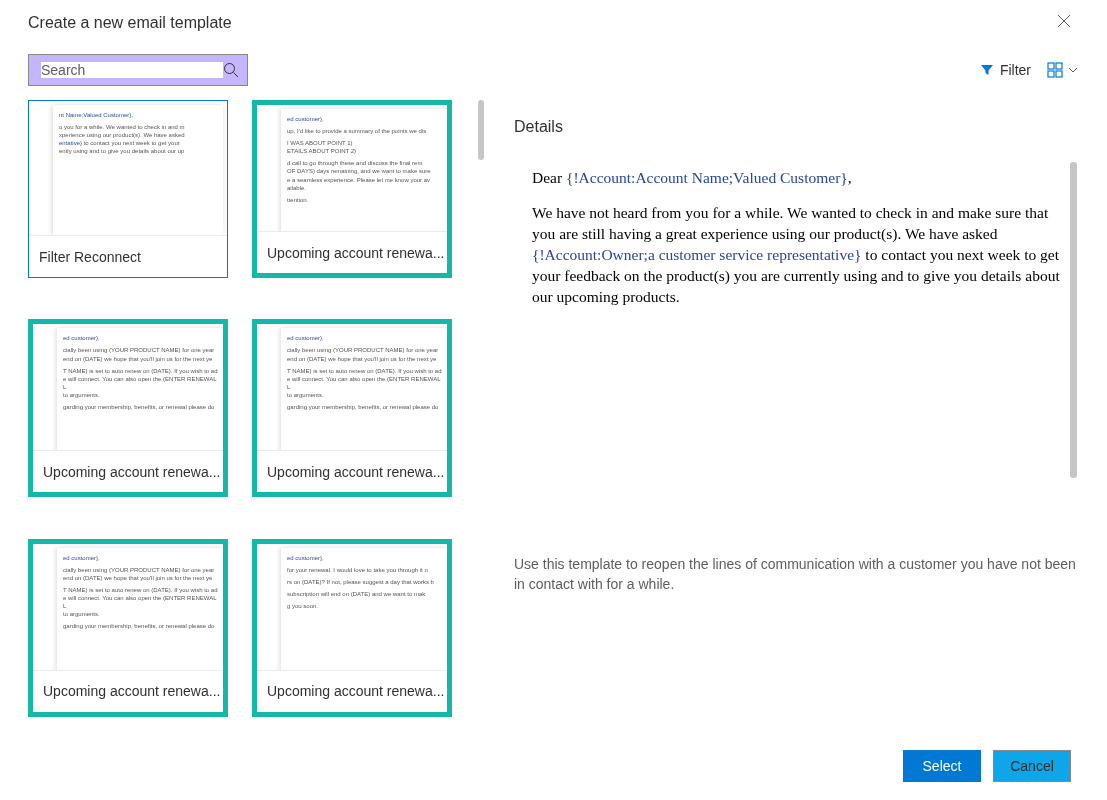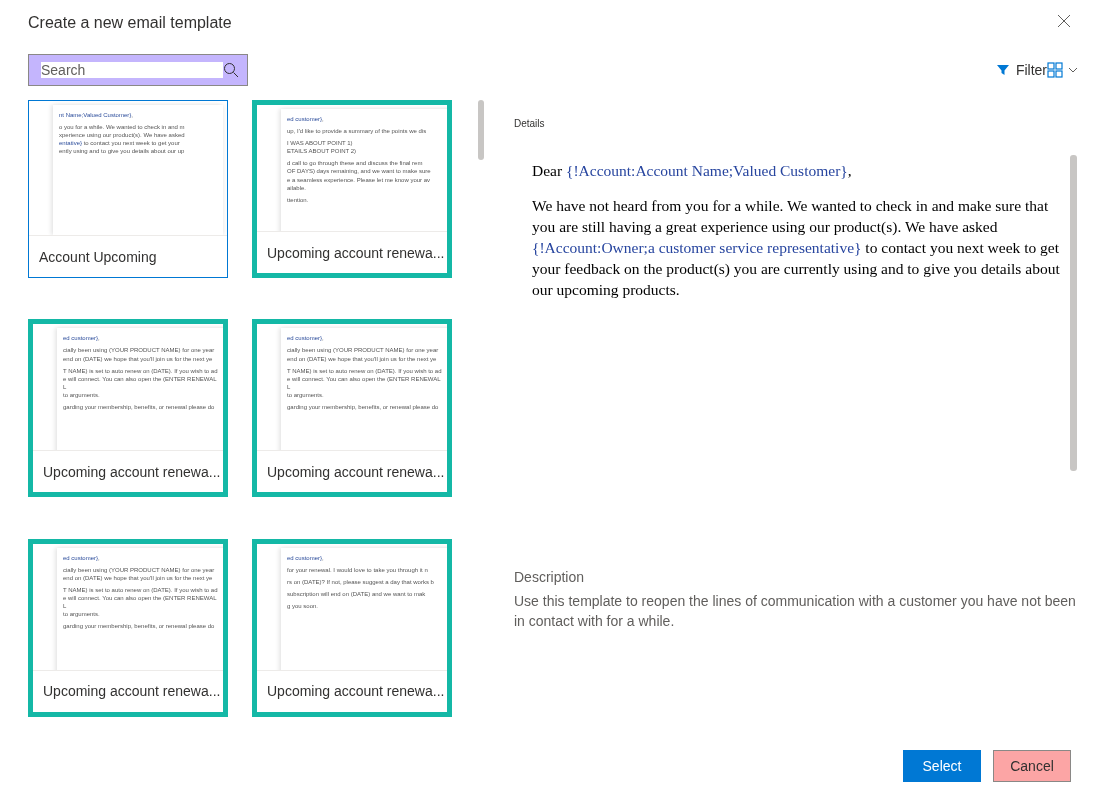--- a/index.html
+++ b/index.html
@@ -51,20 +51,21 @@
     outline: none;
     flex: 1;
     font-size: 14px;
     color: #323130;
   }
   .search-box input::placeholder { color: #605e5c; }
   .search-icon { width:16px; height:16px; }
   .toolbar-right {
     display: flex;
     align-items: center;
+    gap: 16px;
     color: #323130;
   }
   .filter-btn {
     display: flex;
     align-items: center;
     gap: 6px;
     cursor: pointer;
     font-size: 14px;
   }
   .view-btn {
@@ -156,21 +157,21 @@
   }
   .check-badge svg { width:12px; height:12px; }
   .details-pane {
     flex: 1;
     padding: 18px 0 0 26px;
     display:flex;
     flex-direction:column;
     min-height:0;
   }
   .details-title {
-    font-size: 10px;
+    font-size: 16px;
     color: #323130;
     margin-bottom: 14px;
   }
   .preview-box {
     background: #e5e5e5;
     padding: 0;
     height: 404px;
     position:relative;
   }
   .preview-paper {
@@ -208,21 +209,21 @@
     justify-content: flex-end;
     gap: 12px;
     padding: 16px 36px 18px 28px;
   }
   .btn {
     height: 32px;
     min-width: 78px;
     padding: 0 16px;
     font-size: 14px;
     border: 1px solid #8a8886;
-    background: #fca5a5;
+    background: #0ea5e9;
     color: #323130;
     cursor: pointer;
     display:flex; align-items:center; justify-content:center;
   }
   .btn.primary {
     background: #0078d4;
     border-color: #0078d4;
     color: #fff;
   }
 </style>
@@ -276,21 +277,21 @@
           <svg viewBox="0 0 12 12">
               <path d="M2 6 L5 9 L10 3" stroke="#fff" stroke-width="1.8" fill="none"></path>
             </svg>
         </div>
         <div class="card-thumb">
           <div class="thumb-inner">
             <p><span class="tblue">nt Name;Valued Customer}</span>,</p>
             <p>o you for a while. We wanted to check in and m<br>xperience using our product(s). We have asked<br><span class="tblue">entative}</span> to contact you next week to get your<br>ently using and to give you details about our up</p>
           </div>
         </div>
-        <div class="card-label">Account Upcoming</div>
+        <div class="card-label">Filter Reconnect</div>
       </div>
 
       <div class="card">
         <div class="card-thumb">
           <div class="thumb-inner">
             <p><span class="tblue">ed customer}</span>,</p>
             <p>up, I'd like to provide a summary of the points we dis</p>
             <p>I WAS ABOUT POINT 1)<br>ETAILS ABOUT POINT 2)</p>
             <p>d call to go through these and discuss the final rem<br>OF DAYS) days remaining, and we want to make sure<br>e a seamless experience. Please let me know your av<br>ailable.</p>
             <p>ttention.</p>
@@ -358,21 +359,20 @@
       <div class="preview-paper">
         <p>
           <span>Dear </span><span class="merge">{!Account:Account Name;Valued Customer}</span><span>,</span>
         </p>
         <p>
           <span>We have not heard from you for a while. We wanted to check in and make sure that you are still having a great experience using our product(s). We have asked </span><span class="merge">{!Account:Owner;a customer service representative}</span><span> to contact you next week to get your feedback on the product(s) you are currently using and to give you details about our upcoming products.</span>
         </p>
       </div>
       <div class="preview-scroll"></div>
     </div>
-    <div class="desc-label">Description</div>
     <div class="desc-text">Use this template to reopen the lines of communication with a customer you have not been in contact with for a while.</div>
   </div>
 </div>
 
 <div class="footer">
   <button class="btn primary">Select</button>
   <button class="btn">Cancel</button>
 </div>
 
 </body></html>

